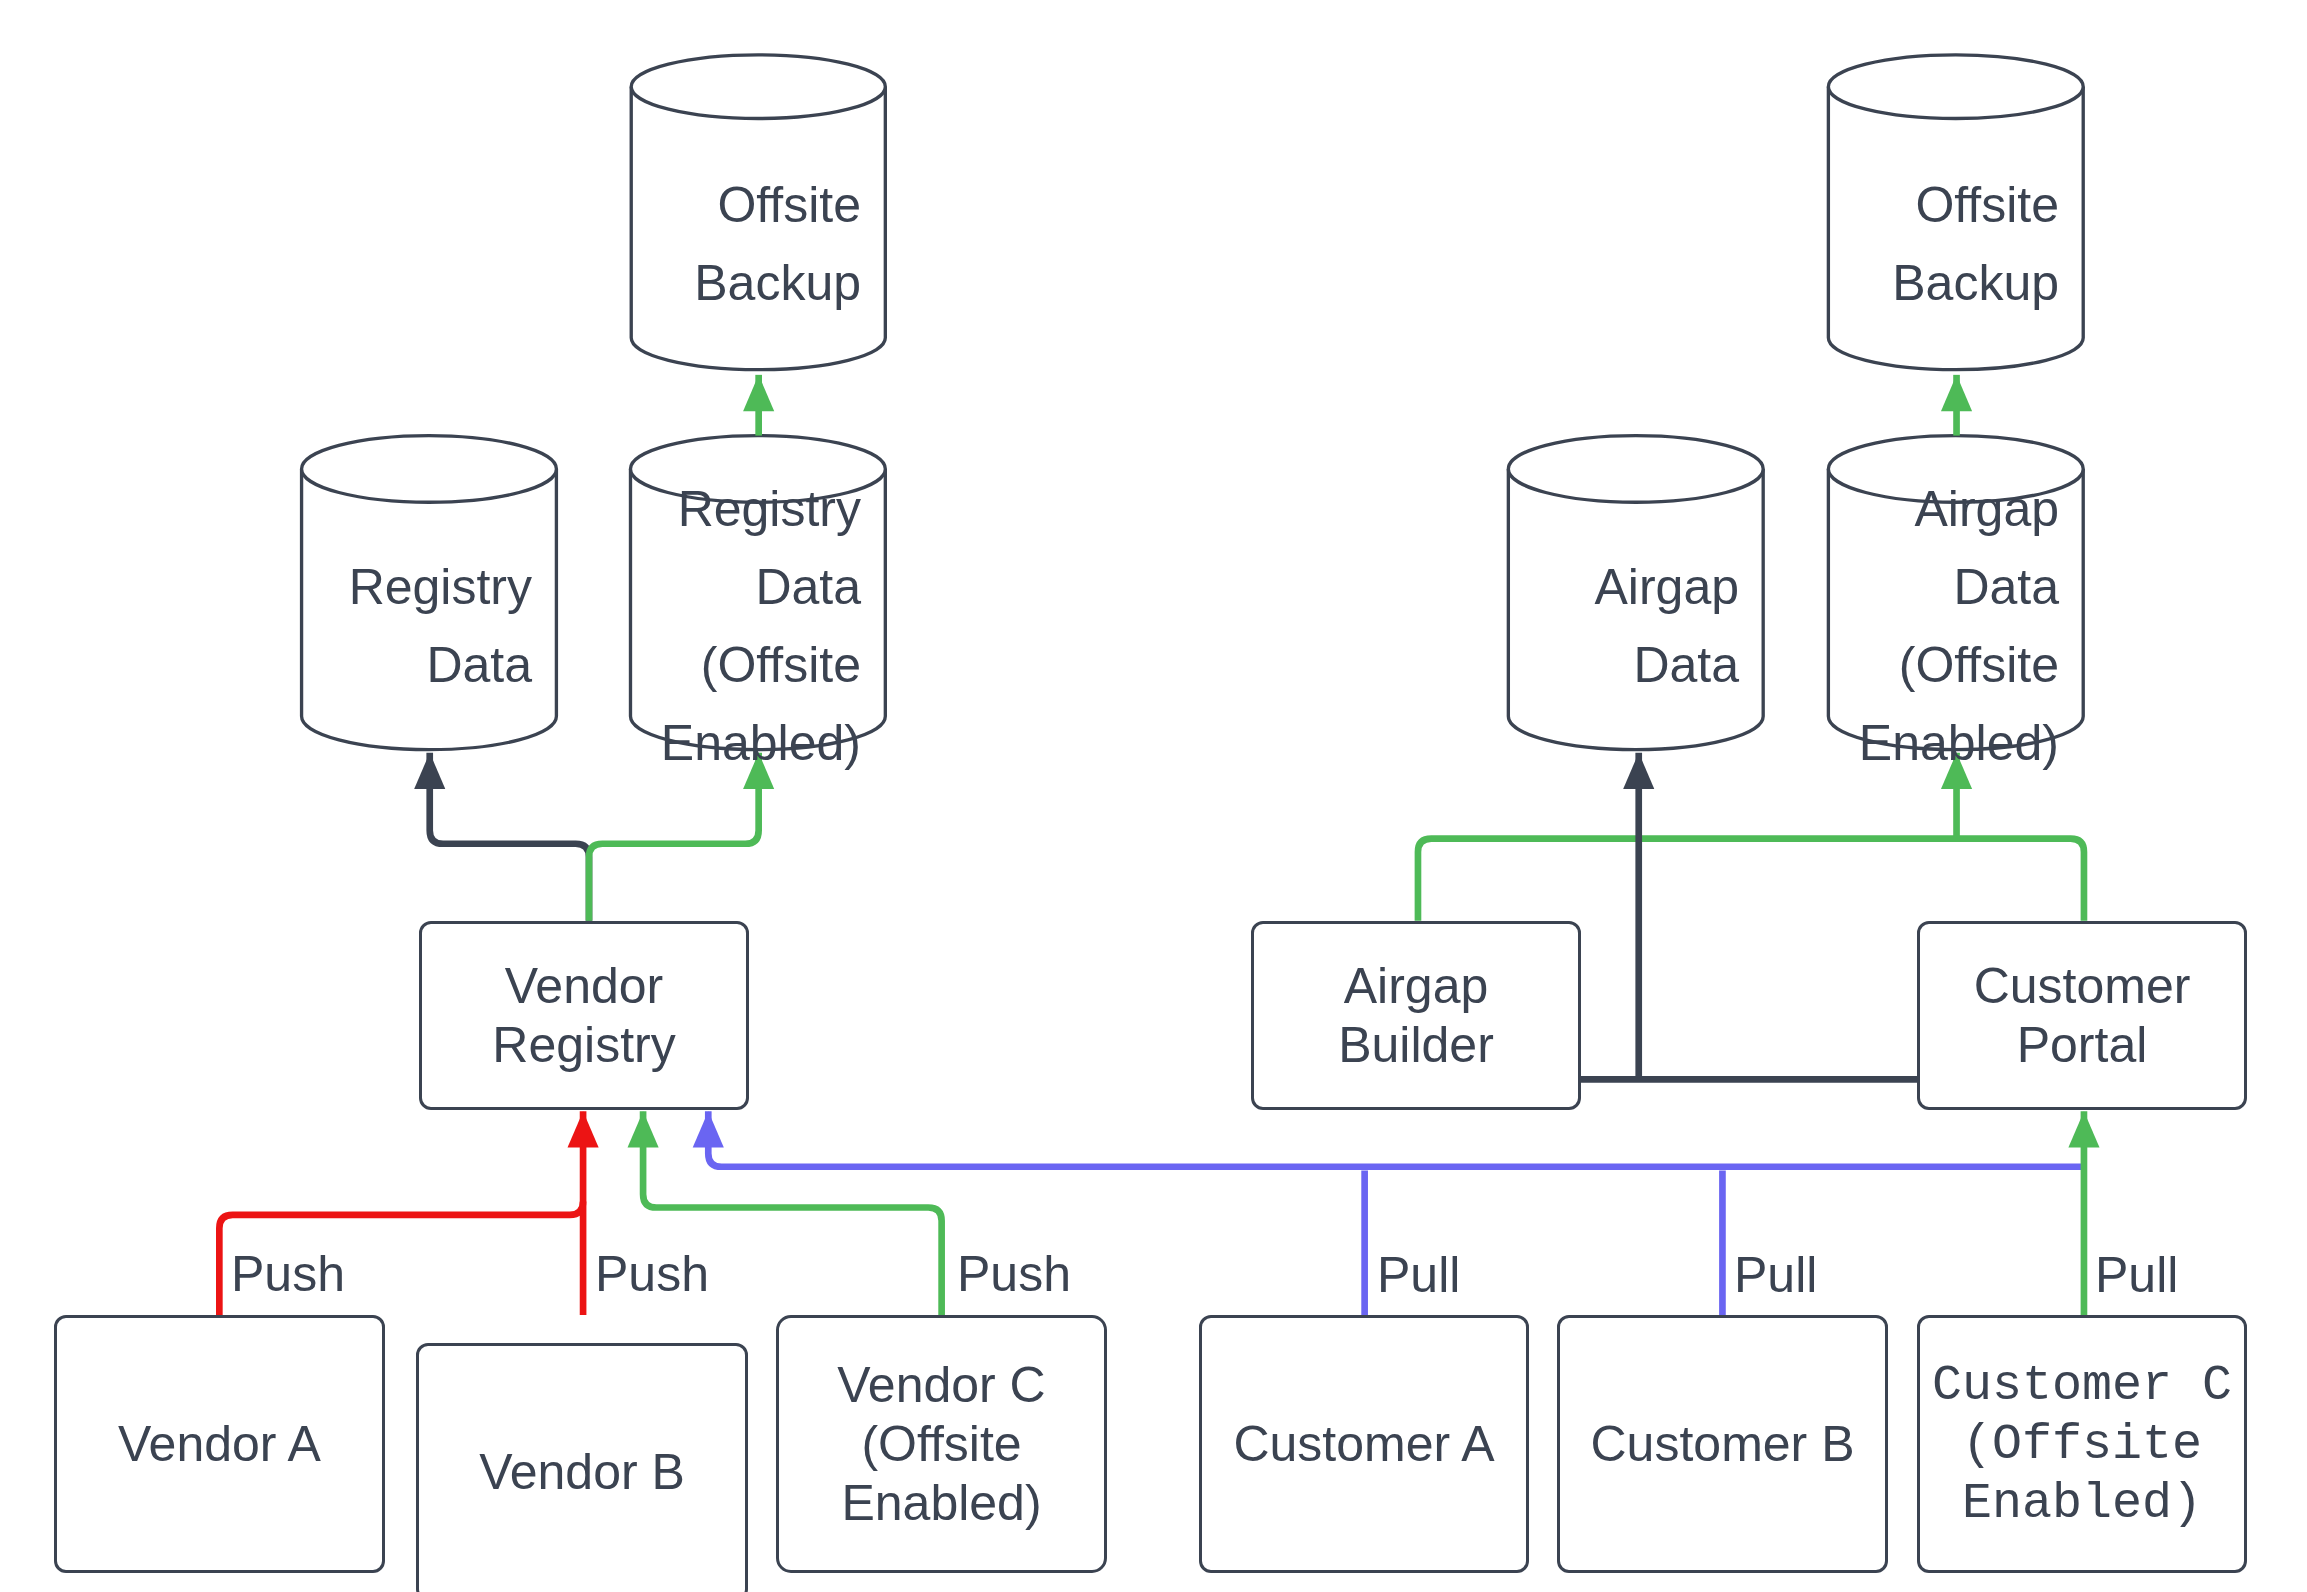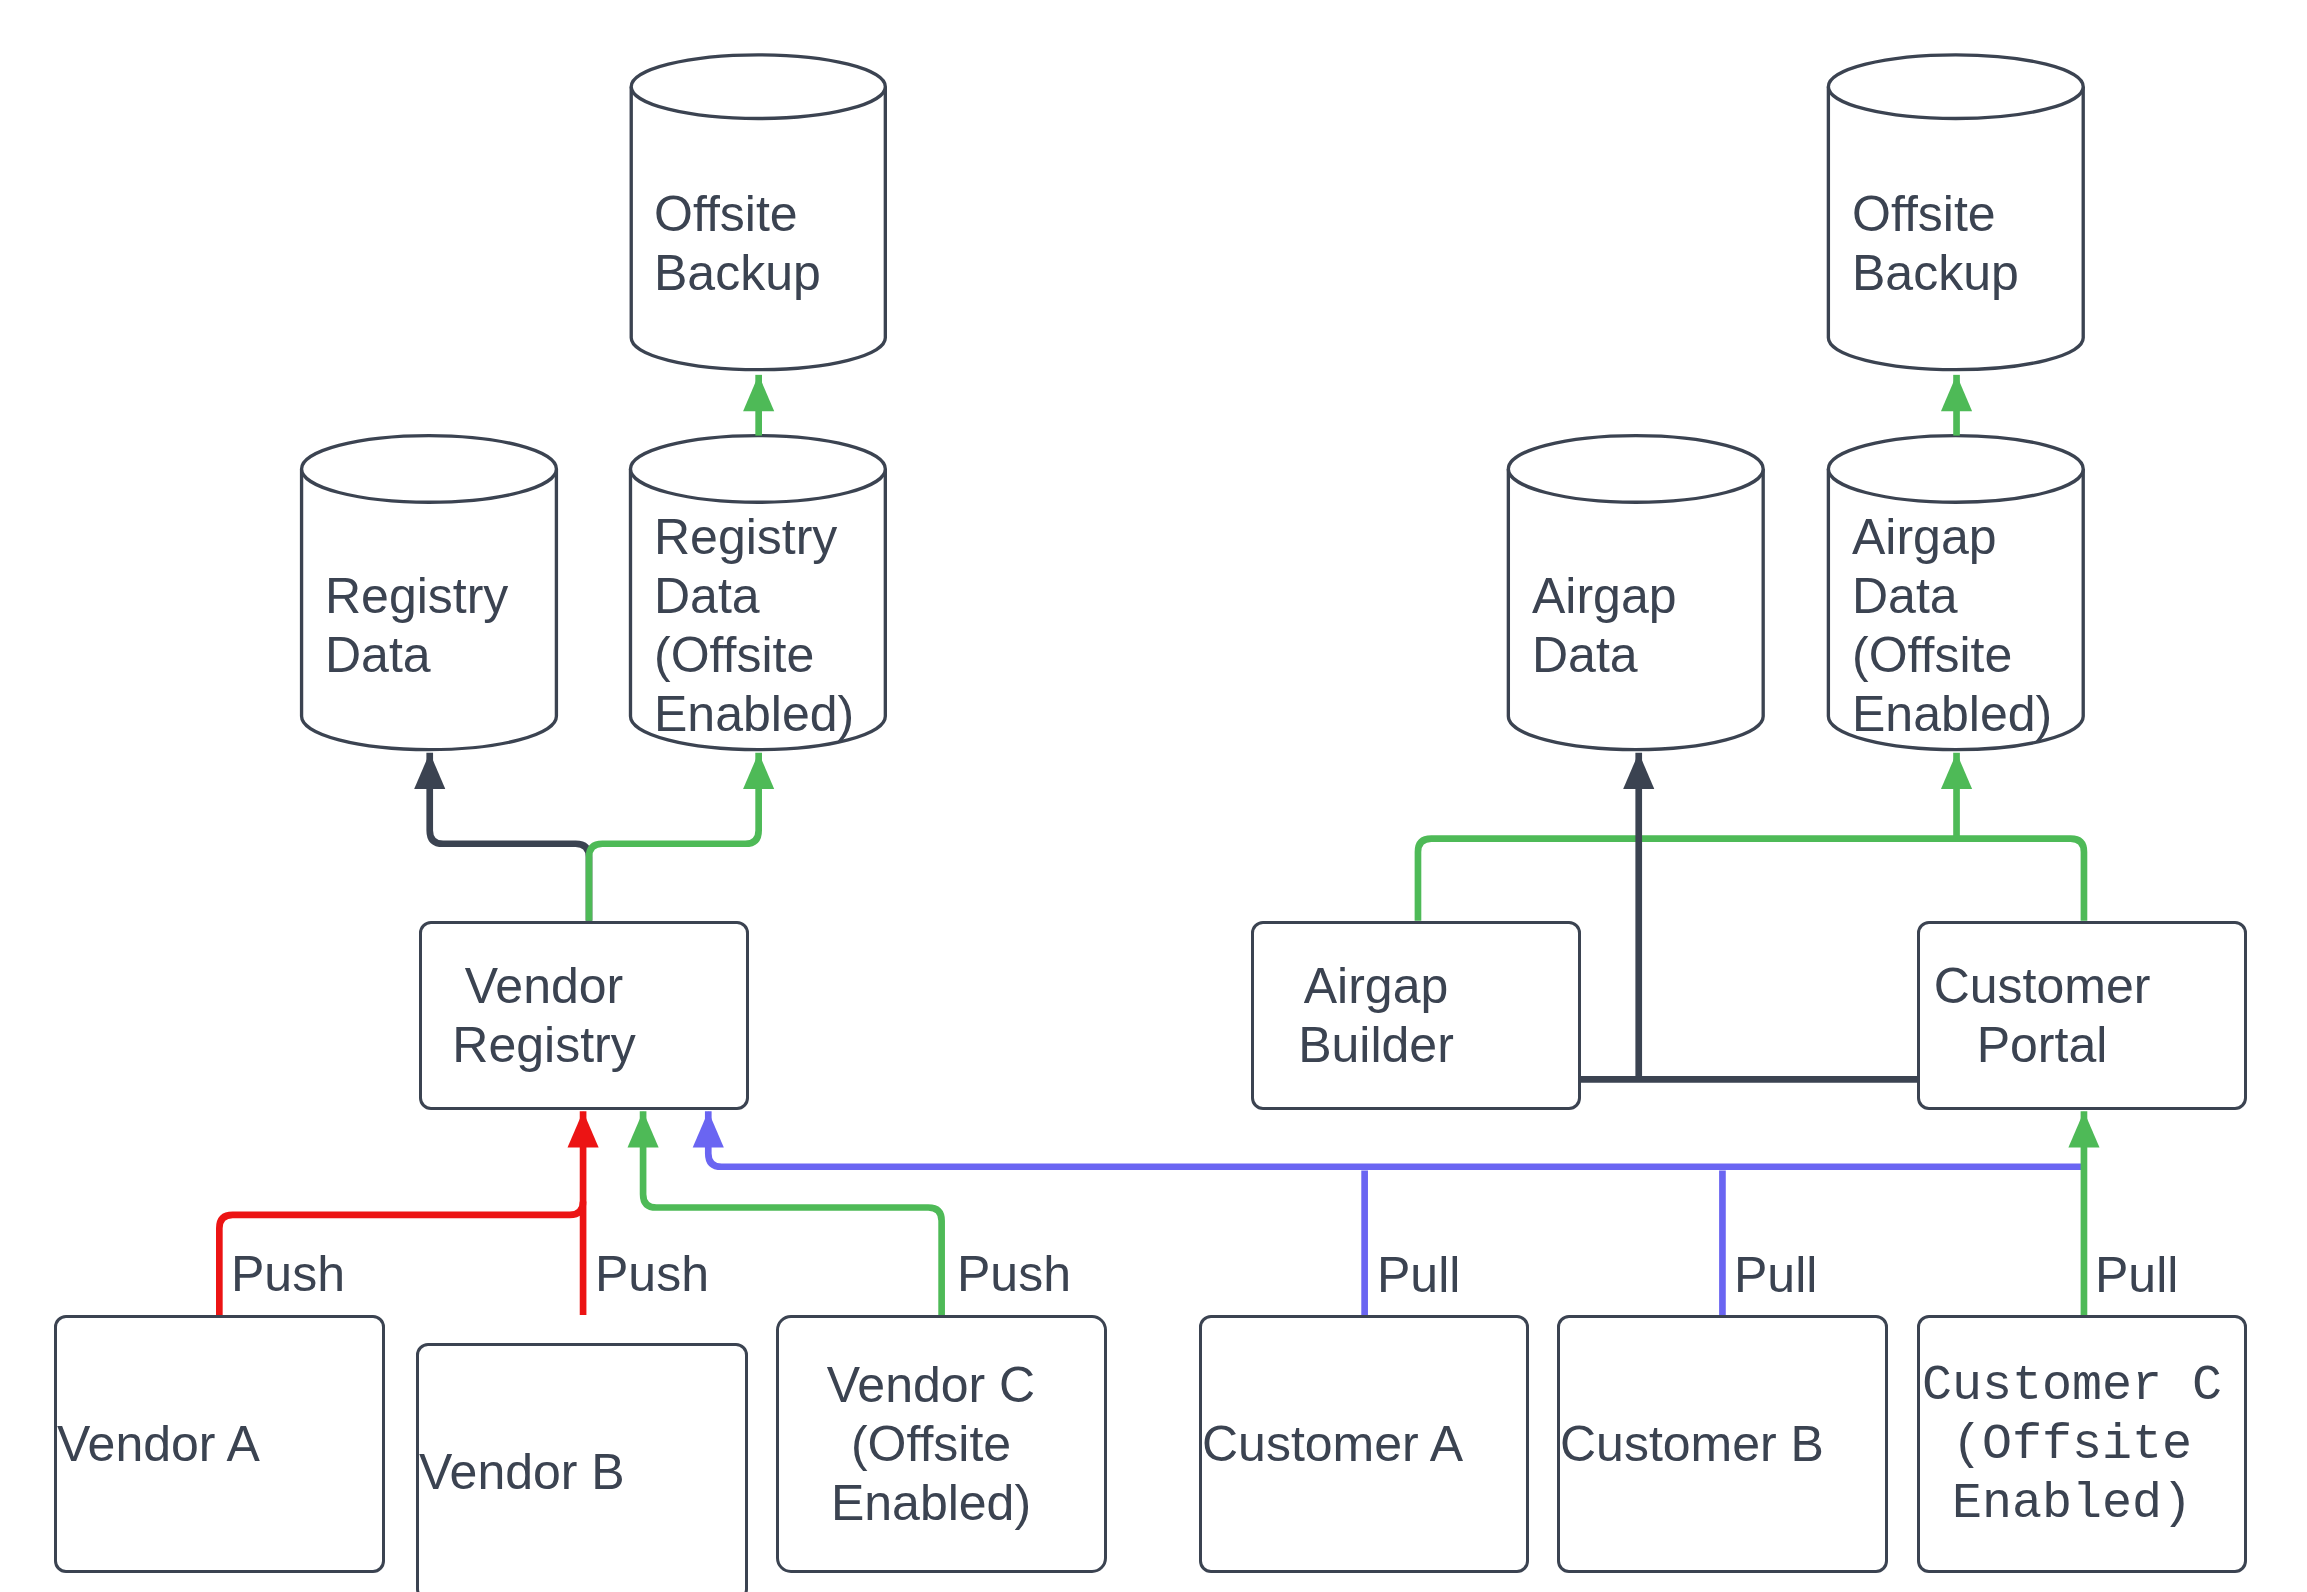--- a/index.html
+++ b/index.html
@@ -34,36 +34,37 @@
   .edge.red   { stroke: var(--c-red); }
   .edge.green { stroke: var(--c-green); }
   .edge.blue  { stroke: var(--c-blue); }
   .node-box {
     position: absolute;
     background: #ffffff;
     border: 3.3px solid var(--c-dark);
     border-radius: 12px;
     display: flex;
     align-items: center;
+    justify-content: center;
     text-align: center;
     color: var(--c-dark);
     font-size: 50px;
     line-height: 59px;
   }
   .node-box .label-mid { max-width: 244px; }
   .node-box .label-bottom { max-width: 304px; }
   .cyl-label {
     position: absolute;
     display: flex;
     align-items: center;
     justify-content: center;
-    text-align: left;
+    text-align: right;
     color: var(--c-dark);
     font-size: 50px;
-    line-height: 59px;
+    line-height: 78px;
     pointer-events: none;
   }
   .cyl-label span { max-width: 207px; }
   .edge-label {
     position: absolute;
     color: var(--c-dark);
     font-size: 50px;
     line-height: 59px;
     white-space: nowrap;
   }

